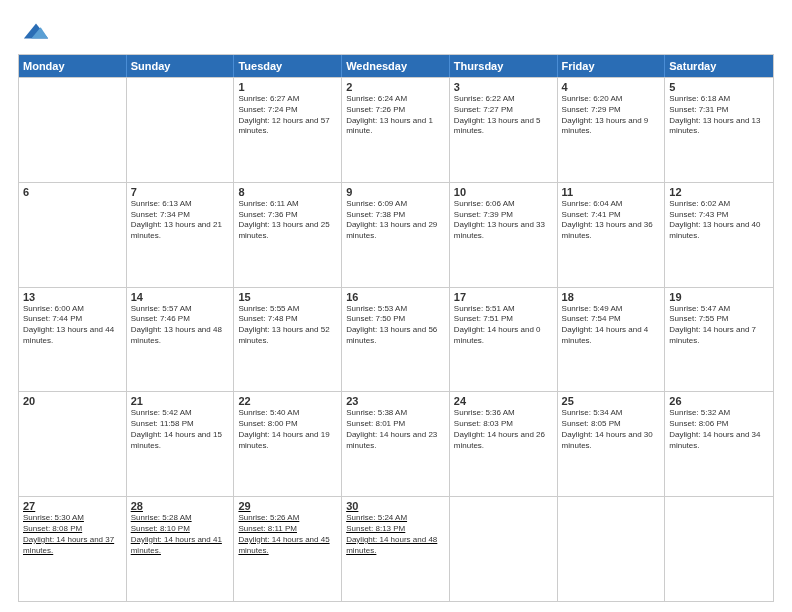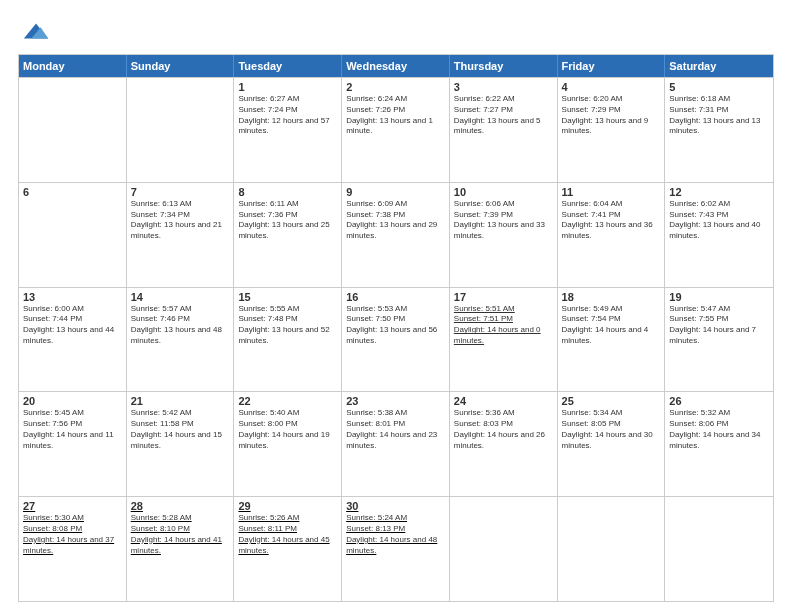--- a/index.html
+++ b/index.html
@@ -245,43 +245,40 @@
 Daylight: 13 hours and 52 minutes.</div>
           </div>
           <div class="cal-cell">
             <span class="cal-day-num">16</span>
             <div class="cal-cell-text" style="white-space: pre-line;">Sunrise: 5:53 AM
 Sunset: 7:50 PM
 Daylight: 13 hours and 56 minutes.</div>
           </div>
           <div class="cal-cell">
             <span class="cal-day-num">17</span>
-            <div class="cal-cell-text" style="white-space: pre-line; text-decoration: underline;">Sunrise: 5:51 AM
+            <div class="cal-cell-text" style="white-space: pre-line;">Sunrise: 5:51 AM
 Sunset: 7:51 PM
 Daylight: 14 hours and 0 minutes.</div>
           </div>
           <div class="cal-cell">
             <span class="cal-day-num">18</span>
             <div class="cal-cell-text" style="white-space: pre-line;">Sunrise: 5:49 AM
 Sunset: 7:54 PM
 Daylight: 14 hours and 4 minutes.</div>
           </div>
           <div class="cal-cell">
             <span class="cal-day-num">19</span>
             <div class="cal-cell-text" style="white-space: pre-line;">Sunrise: 5:47 AM
 Sunset: 7:55 PM
 Daylight: 14 hours and 7 minutes.</div>
           </div>
         </div>
         <div class="cal-week">
           <div class="cal-cell">
             <span class="cal-day-num">20</span>
-            <div class="cal-cell-text" style="white-space: pre-line;">Sunrise: 5:45 AM
-Sunset: 7:56 PM
-Daylight: 14 hours and 11 minutes.</div>
           </div>
           <div class="cal-cell">
             <span class="cal-day-num">21</span>
             <div class="cal-cell-text" style="white-space: pre-line;">Sunrise: 5:42 AM
 Sunset: 11:58 PM
 Daylight: 14 hours and 15 minutes.</div>
           </div>
           <div class="cal-cell">
             <span class="cal-day-num">22</span>
             <div class="cal-cell-text" style="white-space: pre-line;">Sunrise: 5:40 AM

